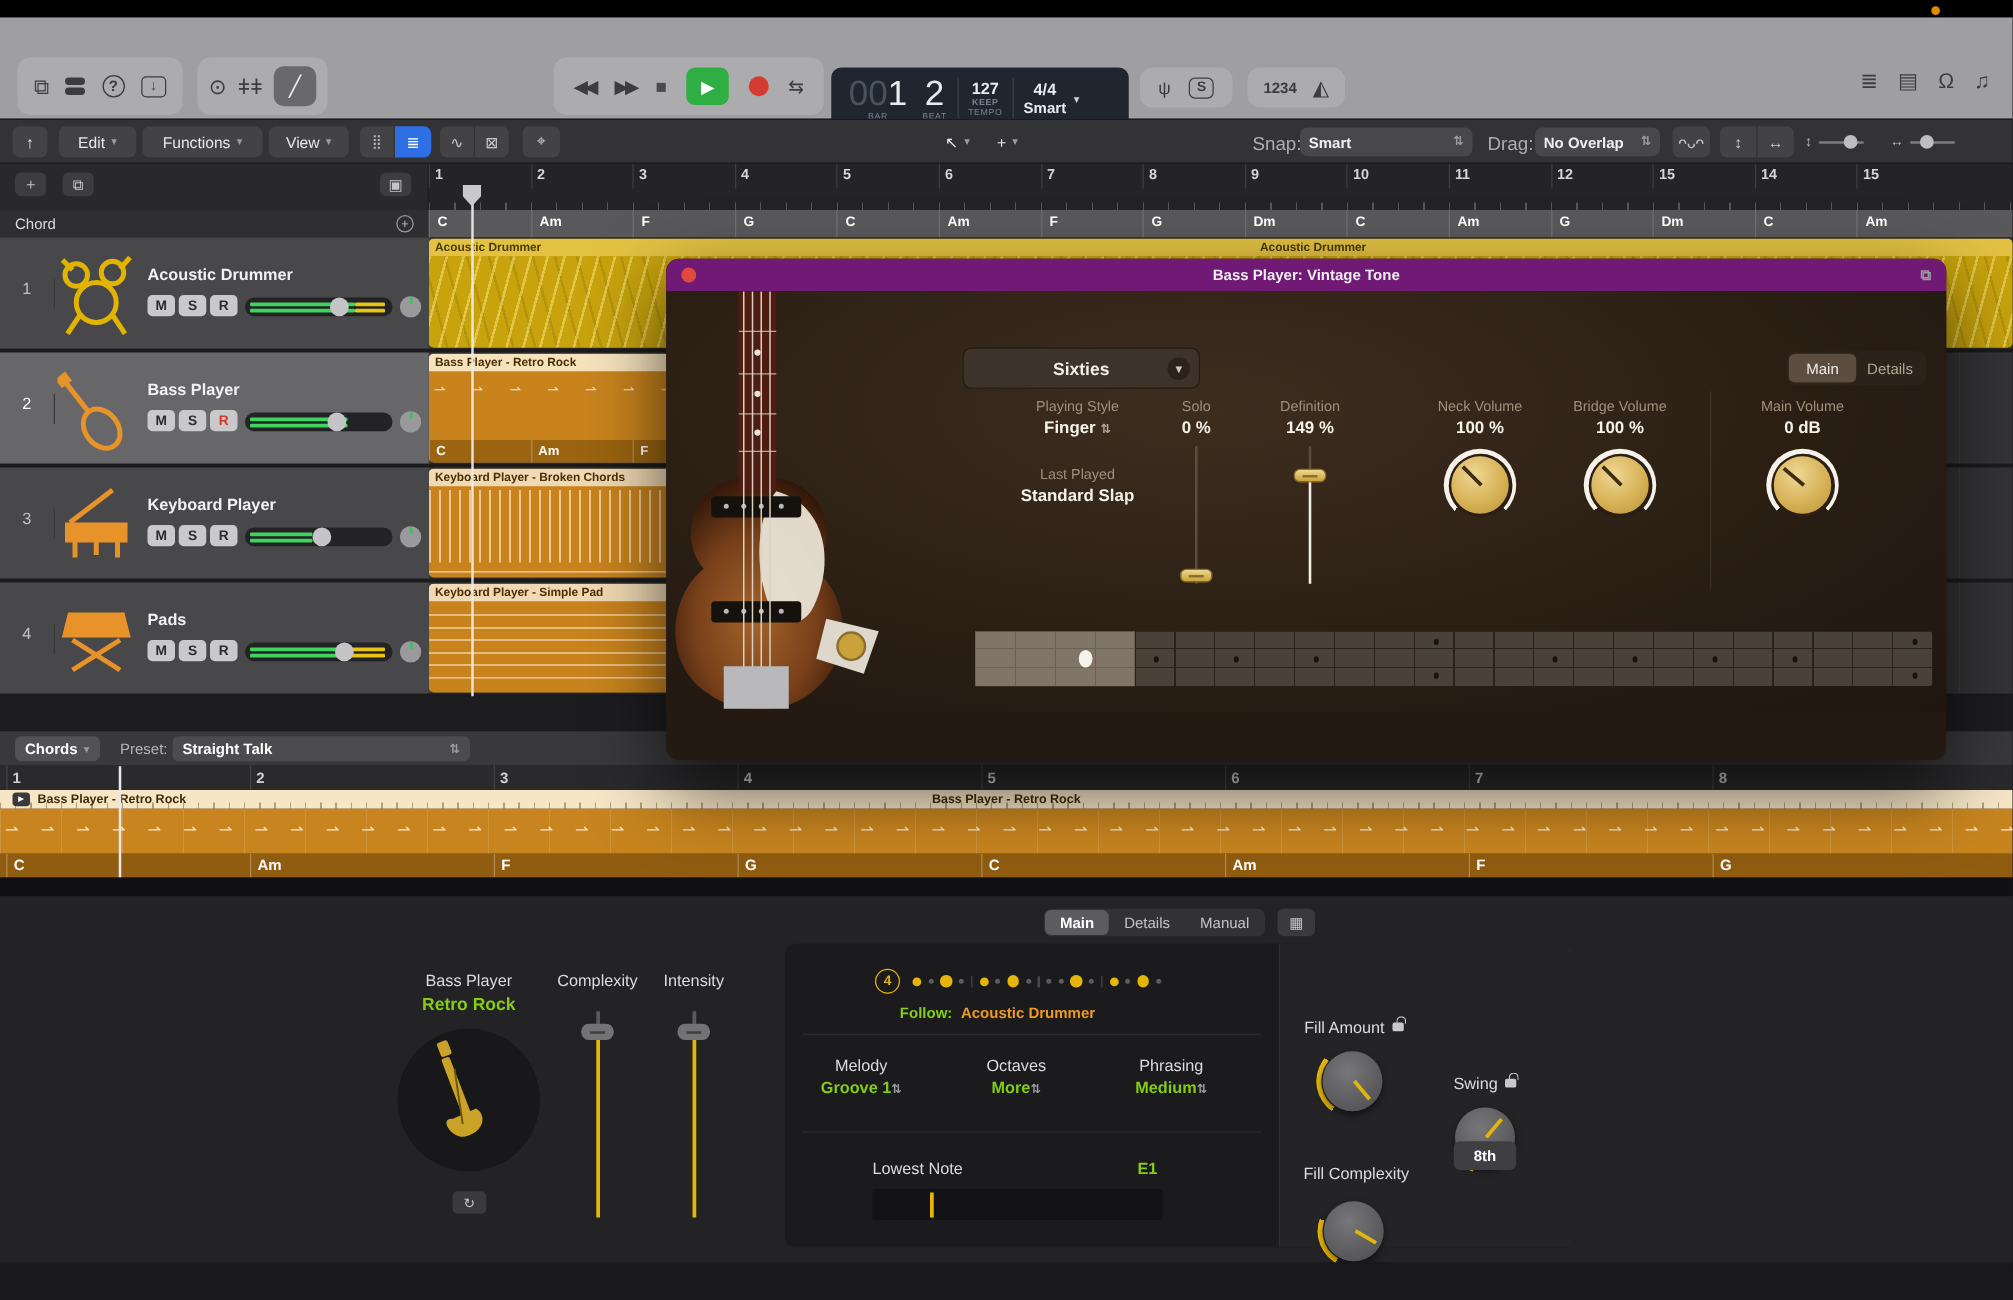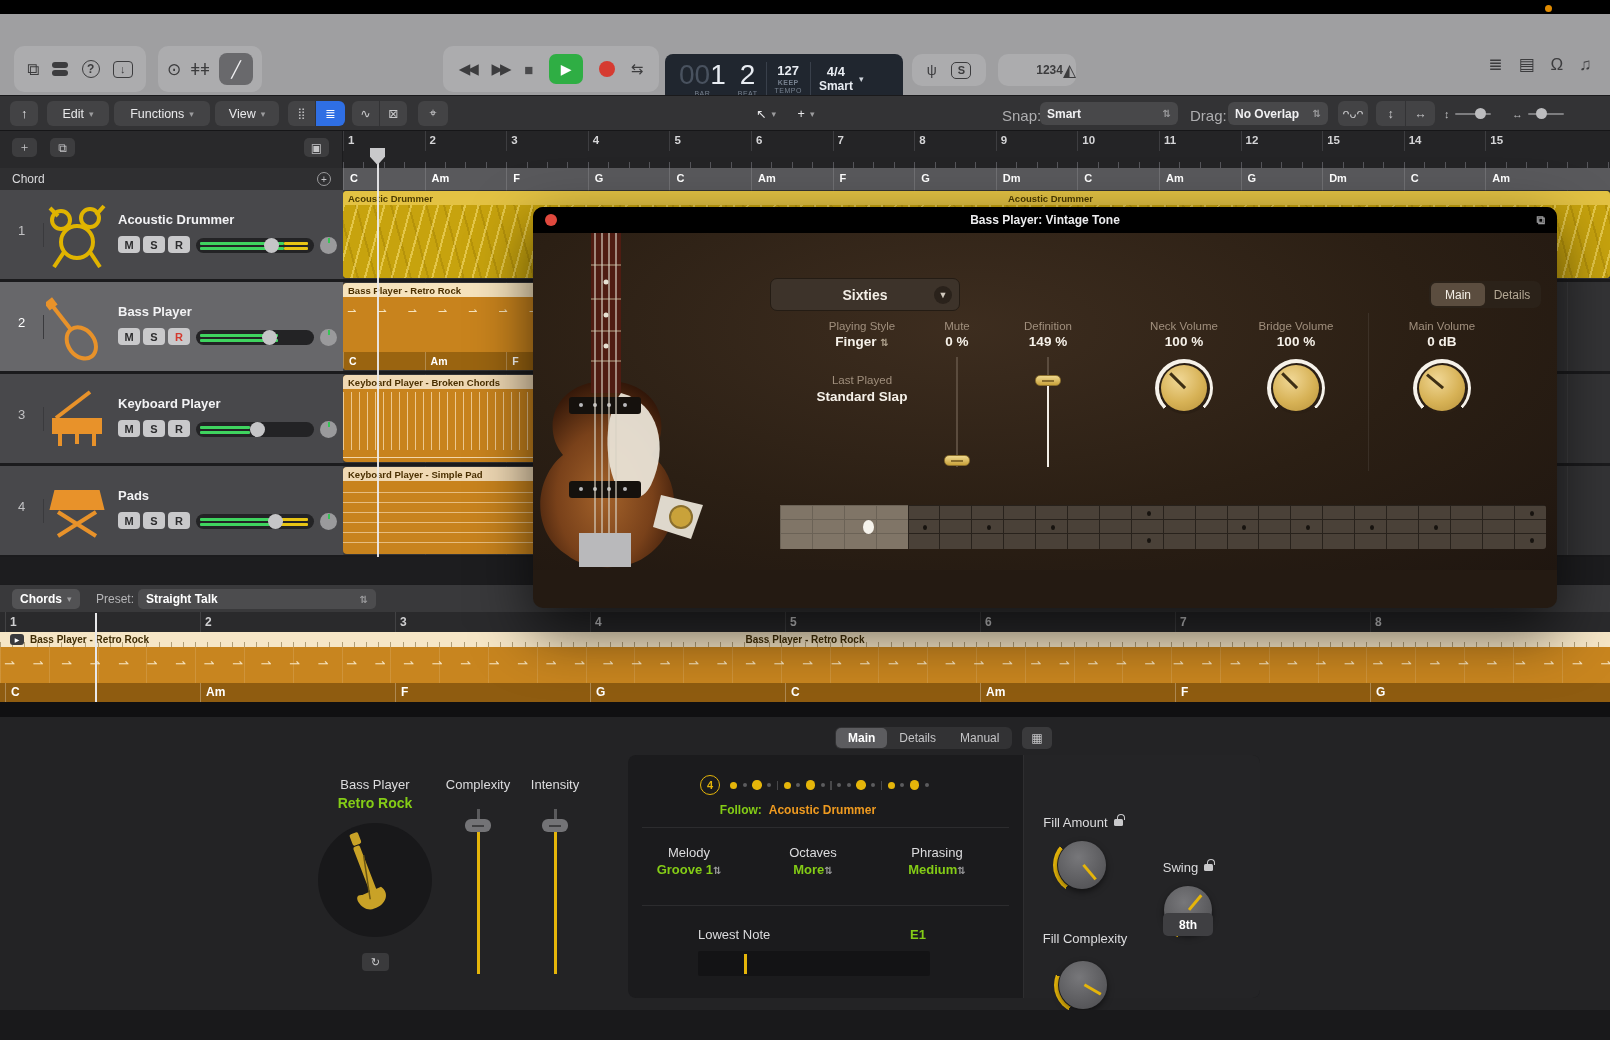--- a/index.html
+++ b/index.html
@@ -76,21 +76,21 @@
   .note-texture { color:#f6e3bd; font-size:11px; letter-spacing:9px; white-space:nowrap; overflow:hidden; display:block; padding-top:8px; padding-left:4px; }
   .reg-chords { position:absolute; left:0; bottom:0; width:100%; height:18px; background:#9a6410; display:flex; }
   .reg-chords div { width:81.6px; flex:none; color:#fff; font-size:10.5px; font-weight:bold; padding:3px 0 0 5px; border-left:1px solid rgba(255,255,255,.25); }
   
   #playhead-pin { left:370px; top:148px; width:15px; height:17px; background:#c9c9cb;
      clip-path:polygon(0 0,100% 0,100% 52%,50% 100%,0 52%); }
   #playhead-line { left:377px; top:163px; width:1.5px; height:394px; background:#ececee; opacity:.92; }
   
   #plugin { left:533px; top:207px; width:1024px; height:401px; border-radius:10px;
      box-shadow:0 22px 60px rgba(0,0,0,.65); background:#241a12; z-index:5; }
-  #pl-title { position:absolute; left:0; top:0; width:100%; height:26px; background:#000000; border-radius:10px 10px 0 0; display:flex; align-items:center; justify-content:center; color:#ededef; font-size:12px; font-weight:bold; }
+  #pl-title { position:absolute; left:0; top:0; width:100%; height:26px; background:#701a75; border-radius:10px 10px 0 0; display:flex; align-items:center; justify-content:center; color:#ededef; font-size:12px; font-weight:bold; }
   #pl-close { position:absolute; left:12px; top:7px; width:12px; height:12px; border-radius:50%; background:#e0493e; }
   #pl-link { position:absolute; right:12px; top:6px; color:#9a9a9c; font-size:12px; }
   #pl-body { position:absolute; left:0; top:26px; width:100%; height:337px;
      background:radial-gradient(ellipse at 42% 28%, #3d2d1f 0%, #2b1f14 55%, #1f1610 100%); overflow:hidden; }
   #pl-preset { position:absolute; left:237px; top:45px; width:190px; height:33px; background:#3d332a; border:1px solid #241c14; border-radius:7px; display:flex; align-items:center; justify-content:center; color:#f3eee6; font-size:14px; font-weight:bold; }
   #pl-preset .cc { position:absolute; right:7px; top:7px; width:18px; height:18px; border-radius:50%; background:#2a221b; color:#cfc8bd; font-size:9px; display:flex; align-items:center; justify-content:center; }
   #pl-tabs { position:absolute; right:16px; top:48px; height:27px; background:#2b2219; border-radius:7px; display:flex; align-items:center; padding:2px; }
   #pl-tabs .t { width:54px; height:23px; display:flex; align-items:center; justify-content:center; font-size:12px; color:#b3a794; border-radius:5px; }
   #pl-tabs .t.on { background:#5b4d3f; color:#f3eee6; }
   .pl-lab { position:absolute; color:#a08f7d; font-size:11.5px; width:140px; text-align:center; transform:translateX(-50%); }
@@ -233,21 +233,21 @@
       <span class="lcd-mid">4/4</span>
       <span class="lcd-mid" style="font-size:12px;">Smart</span>
     </div>
     <span style="margin:0 8px 0 6px; color:#cfd4dc; font-size:9px;">▾</span>
   </div>
 
   <div class="tb-group" style="left:912px; top:40px; width:74px; height:32px;">
     <span class="tb-ic" style="font-size:14px;">ψ</span>
     <span class="tb-box" style="border-radius:5px;">S</span>
   </div>
-  <div class="tb-group" style="left:998px; top:40px; width:78px; height:32px;justify-content:flex-end;">
+  <div class="tb-group" style="left:998px; top:40px; width:78px; height:32px;">
     <span style="font-size:12px; font-weight:bold; color:#3c3c3e;">1234</span>
     <span class="tb-ic">◭</span>
   </div>
   <div class="abs" style="right:18px; top:42px; display:flex; gap:16px;">
     <span class="tb-ic">≣</span>
     <span class="tb-ic">▤</span>
     <span class="tb-ic">Ω</span>
     <span class="tb-ic">♫</span>
   </div>
 </div>
@@ -709,21 +709,21 @@
       <div class="t">Details</div>
     </div>
 
     <div class="pl-lab" style="left:329px; top:87px;">Playing Style</div>
     <div class="pl-val" style="left:329px; top:101px;">
       <span>Finger</span> <span class="stepper"></span>
     </div>
     <div class="pl-lab" style="left:329px; top:141px;">Last Played</div>
     <div class="pl-val" style="left:329px; top:156px;">Standard Slap</div>
 
-    <div class="pl-lab" style="left:424px; top:87px;">Mute</div>
+    <div class="pl-lab" style="left:424px; top:87px;">Solo</div>
     <div class="pl-val" style="left:424px; top:101px;">0 %</div>
     <div class="vslider" style="left:423px; top:124px; height:110px;"></div>
     <div class="vhandle" style="left:424px; top:222px;"></div>
 
     <div class="pl-lab" style="left:515px; top:87px;">Definition</div>
     <div class="pl-val" style="left:515px; top:101px;">149 %</div>
     <div class="vslider" style="left:514px; top:124px; height:110px;">
       <div class="fill" style="top:24px; height:86px;"></div>
     </div>
     <div class="vhandle" style="left:515px; top:142px;"></div>

